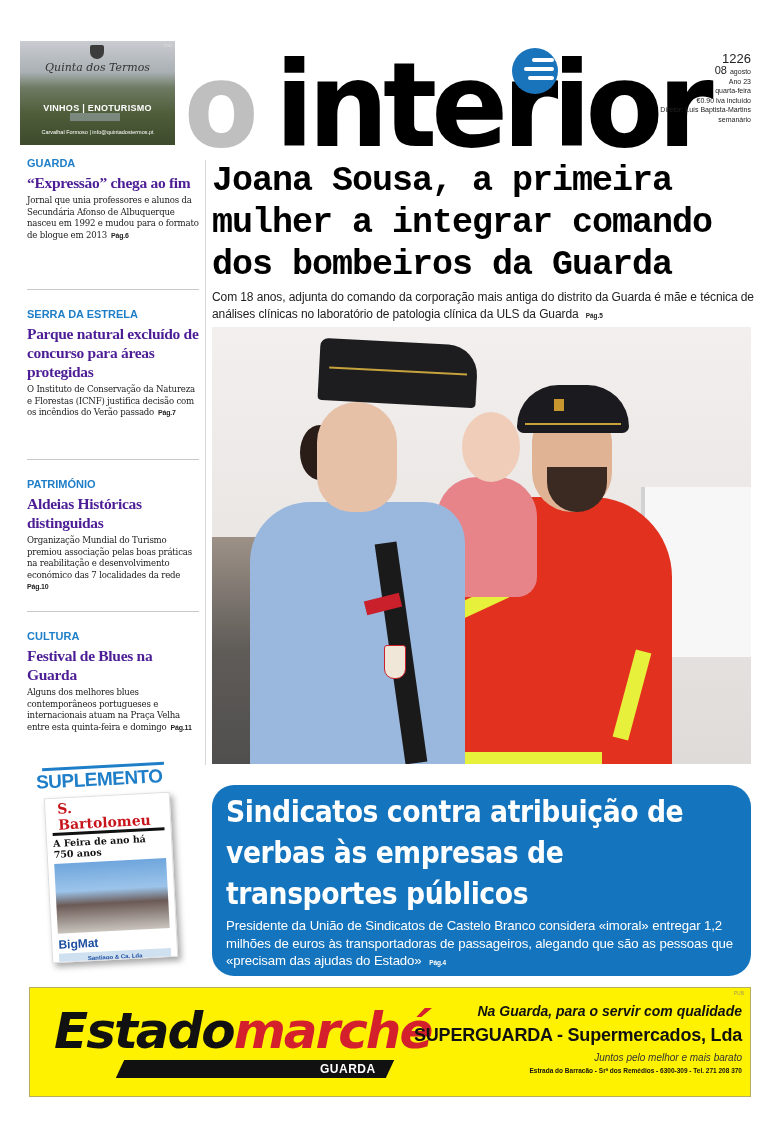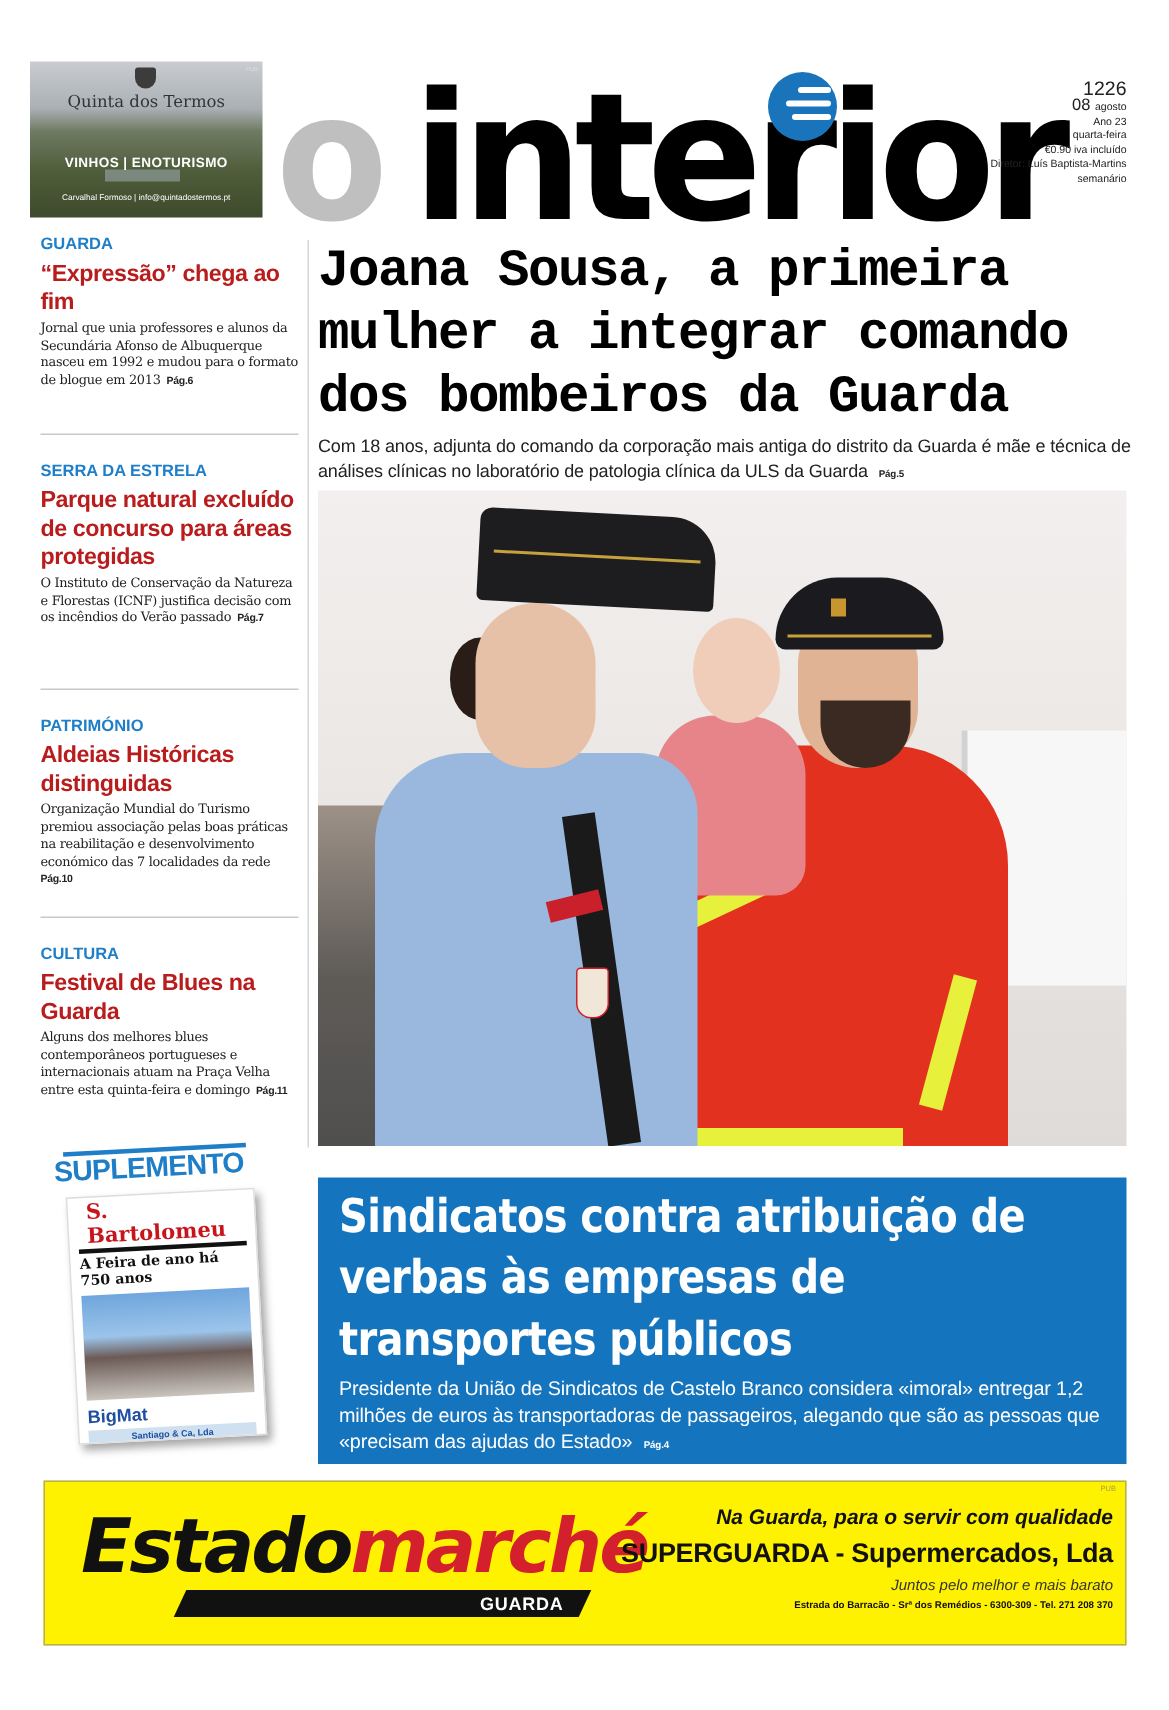--- a/index.html
+++ b/index.html
@@ -4,21 +4,21 @@
 <style>
   * { box-sizing: border-box; margin: 0; padding: 0; }
   html, body { width: 779px; height: 1140px; background: #ffffff; overflow: hidden; }
   body { position: relative; font-family: "Liberation Sans", sans-serif; color: #111; }
 
   
   .top-ad { position: absolute; left: 20px; top: 41px; width: 155px; height: 104px;
     background: linear-gradient(180deg, #c9ccd0 0%, #aab0b4 30%, #6e7a62 45%, #4f5d3a 70%, #3d4a2c 100%);
     overflow: hidden; }
   .top-ad .crest { position: absolute; left: 70px; top: 4px; width: 14px; height: 14px; background: #3c3c3c; border-radius: 2px 2px 7px 7px; }
-  .top-ad .brand { position: absolute; left: 0; right: 0; top: 20px; text-align: center; font-family: "DejaVu Serif", serif; font-size: 11px; color: #333; }
+  .top-ad .brand { position: absolute; left: 0; right: 0; top: 20px; text-align: center; font-family: "DejaVu Serif", serif; font-style: italic; font-size: 11px; color: #333; }
   .top-ad .vinhos { position: absolute; left: 0; right: 0; top: 62px; text-align: center; color: #fff; font-weight: bold; font-size: 9px; letter-spacing: 0.3px; }
   .top-ad .contact { position: absolute; left: 0; right: 0; top: 88px; text-align: center; color: #fff; font-size: 5.5px; }
   .top-ad .pub { position: absolute; right: 3px; top: 2px; font-size: 4px; color: #ddd; }
   .top-ad .water { position: absolute; left: 50px; top: 72px; width: 50px; height: 8px; background: #9aa6ae; opacity: 0.6; }
 
   
   .mast { position: absolute; left: 184px; top: 50px; height: 100px; display: flex; align-items: flex-end; }
   .mast-o { font-family: "DejaVu Sans", sans-serif; font-weight: bold; font-size: 118px; line-height: 90px; color: #bfbfbf; letter-spacing: -4px; margin-right: 14px; transform: scaleX(0.92); transform-origin: left bottom; }
   .mast-word { position: relative; font-family: "DejaVu Sans", sans-serif; font-weight: bold; font-size: 118px; line-height: 90px; color: #000; letter-spacing: -6px; transform: scaleX(0.96); transform-origin: left bottom; }
   .mast-dot { position: absolute; left: 512px; top: 48px; width: 46px; height: 46px; border-radius: 50%; background: #1a74bc; overflow: hidden; }
@@ -26,21 +26,21 @@
 
   .issue { position: absolute; right: 28px; top: 52px; text-align: right; font-size: 7px; line-height: 9.5px; color: #222; }
   .issue .num { font-size: 13px; line-height: 14px; }
   .issue .day { font-size: 11px; }
   .issue .day small { font-size: 7px; }
 
   
   .leftcol { position: absolute; left: 27px; top: 157px; width: 172px; }
   .story { border-bottom: 1px solid #c8c8c8; }
   .kicker { color: #1e7ec8; font-weight: bold; font-size: 11px; line-height: 13px; }
-  .story h2 { font-family: Liberation Sans, sans-serif; font-weight: bold; font-size: 15.5px; line-height: 19px; color: #b91c1c; margin-top: 3px; letter-spacing: -0.3px; }
+  .story h2 { font-family: Liberation Serif, serif; font-weight: bold; font-size: 15.5px; line-height: 19px; color: #4c1d95; margin-top: 3px; letter-spacing: -0.3px; }
   .story p { font-family: "DejaVu Serif", serif; font-size: 8.6px; line-height: 11.5px; color: #222; margin-top: 3px; letter-spacing: -0.2px; }
   .pg { font-family: "Liberation Sans", sans-serif; font-weight: bold; font-size: 7px; margin-left: 4px; }
   .vrule { position: absolute; left: 205px; top: 160px; width: 1px; height: 605px; background: #d6d6d6; }
 
   
   .suplemento { position: absolute; left: 34px; top: 765px; width: 150px; }
   .suplemento .bar { height: 3px; background: #1e7ec8; width: 122px; transform: rotate(-3deg); margin-left: 8px; }
   .suplemento .label { color: #1e7ec8; font-weight: bold; font-size: 19px; line-height: 22px; transform: rotate(-3deg); margin-left: 2px; letter-spacing: -0.5px; }
   .supcover { position: absolute; left: 14px; top: 30px; width: 126px; height: 165px; background: #fff; box-shadow: 3px 4px 6px rgba(0,0,0,0.35); transform: rotate(-3deg); border: 1px solid #ddd; overflow: hidden; }
   .supcover .t1 { color: #c8151b; font-family: "DejaVu Serif", serif; font-weight: bold; font-size: 14px; padding: 2px 6px 0; border-bottom: 3px solid #111; margin: 0 6px; }
@@ -72,21 +72,21 @@
   .photo-main .beard { position: absolute; left: 335px; top: 140px; width: 60px; height: 45px; background: #3a2a22; border-radius: 0 0 30px 30px; }
   .photo-main .beret { position: absolute; left: 305px; top: 58px; width: 112px; height: 48px; background: #1b1b1f; border-radius: 50px 50px 8px 8px; }
   .photo-main .beret::after { content: ""; position: absolute; left: 8px; right: 8px; bottom: 8px; height: 2px; background: #c6a23d; }
   .photo-main .badge { position: absolute; left: 342px; top: 72px; width: 10px; height: 12px; background: #c8962e; }
   .photo-main .baby { position: absolute; left: 225px; top: 150px; width: 100px; height: 120px; background: #e6848a; border-radius: 40px 40px 20px 20px; }
   .photo-main .baby-head { position: absolute; left: 250px; top: 85px; width: 58px; height: 70px; background: #efcdb8; border-radius: 50%; }
   .photo-main .nametag { position: absolute; left: 153px; top: 270px; width: 36px; height: 14px; background: #c9202b; transform: rotate(-14deg); }
   .photo-main .crest { position: absolute; left: 172px; top: 318px; width: 22px; height: 34px; background: #f0e7d9; border: 1px solid #c9202b; border-radius: 3px 3px 10px 10px; }
 
   
-  .bluebox { position: absolute; left: 212px; top: 785px; width: 539px; height: 191px; background: #1474bd; color: #fff; padding: 6px 14px 0 14px; }
+  .bluebox { position: absolute; left: 212px; top: 785px; width: 539px; height: 191px; background: #1474bd; color: #fff; padding: 6px 14px 0 14px; border-radius: 22px; }
   .bluebox h2 { font-family: "DejaVu Sans", sans-serif; font-weight: bold; font-size: 31px; line-height: 41px; letter-spacing: -0.5px; transform: scaleX(0.86); transform-origin: left top; width: 116%; }
   .bluebox p { font-size: 13.2px; line-height: 17.5px; margin-top: 3px; letter-spacing: -0.1px; }
   .bluebox .pg { font-size: 6.5px; }
 
   
   .bottom-ad { position: absolute; left: 29px; top: 987px; width: 722px; height: 110px; background: #fff200; border: 1px solid #b8ae60; }
   .bottom-ad .pub { position: absolute; right: 6px; top: 2px; font-size: 5px; color: #a39c50; }
   .im-logo { position: absolute; left: 24px; top: 18px; font-family: "DejaVu Sans", sans-serif; font-weight: bold; font-style: italic; font-size: 50px; line-height: 50px; letter-spacing: -2px; }
   .im-logo .inter { color: #111; }
   .im-logo .marche { color: #d4202c; }

